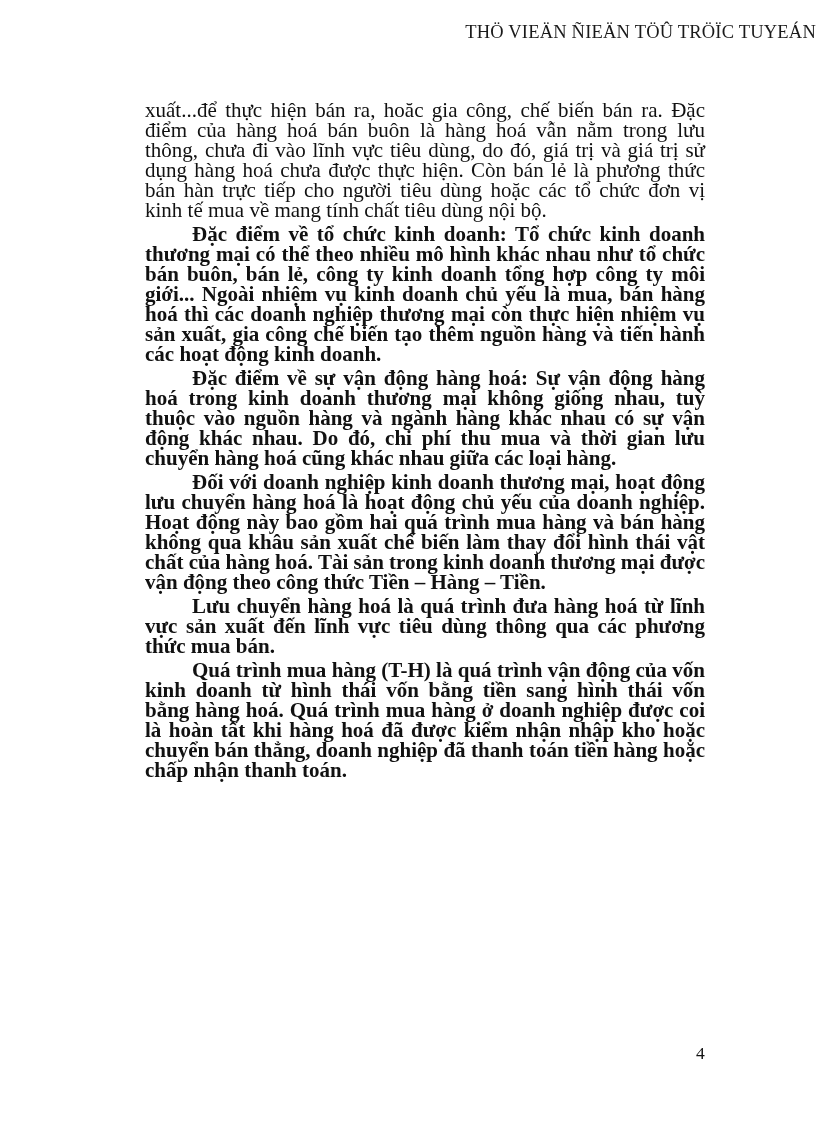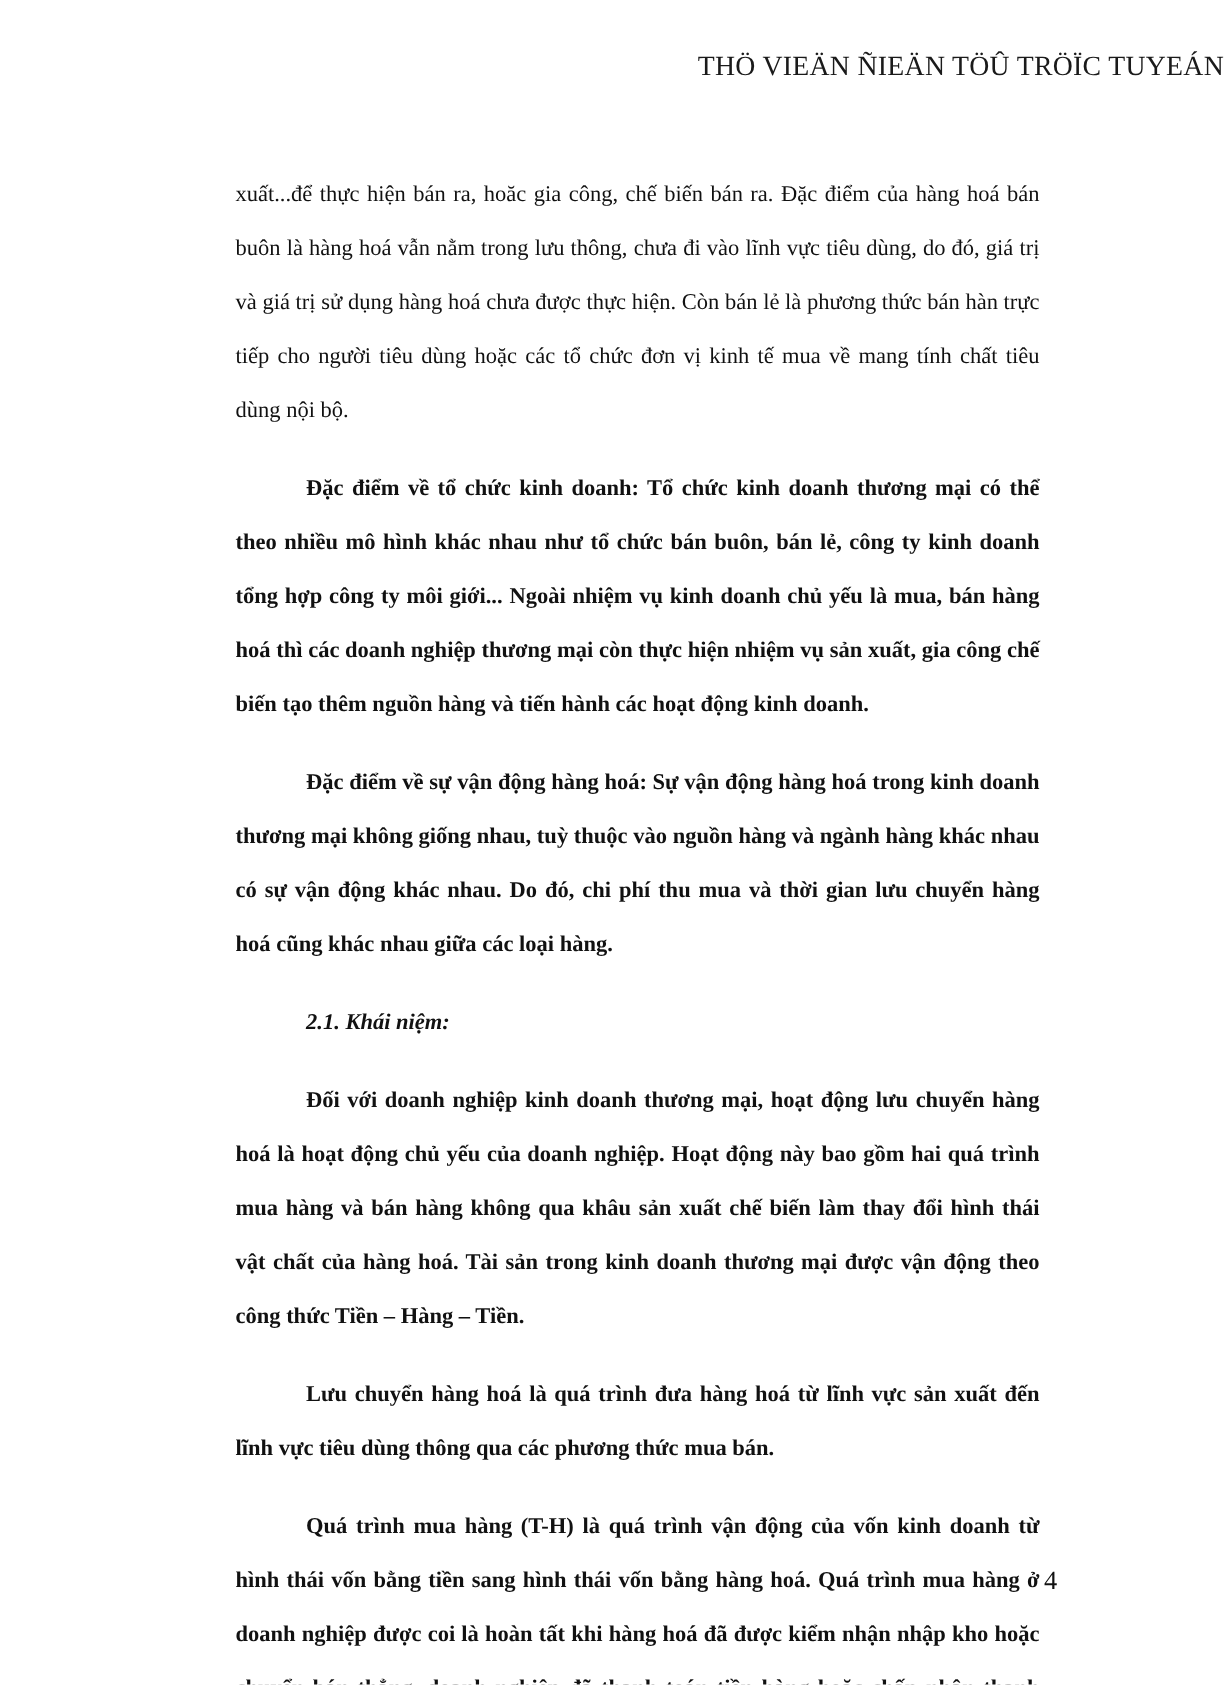--- a/index.html
+++ b/index.html
@@ -1,34 +1,33 @@
 <!DOCTYPE html>
 <html><head>
 <meta charset="utf-8">
 <style>
   html, body { margin: 0; padding: 0; background: #ffffff; }
   body { width: 816px; height: 1123px; position: relative; overflow: hidden;
          font-family: "Liberation Serif", "DejaVu Serif", serif; color: #111; }
-  .header { position: absolute; top: 35px; right: 0; font-size: 18.5px; letter-spacing: 0.2px;
+  .header { position: absolute; top: 22px; right: 0; font-size: 18.5px; letter-spacing: 0.2px;
             white-space: nowrap; color: #1a1a1a; }
   .content { position: absolute; left: 141px; top: 96px; width: 568px; }
-  .p { font-size: 15px; line-height: 36px; text-align: justify; margin: 16px; }
+  .p { font-size: 21px; line-height: 20px; text-align: justify; margin: 4px; }
   .indent { text-indent: 47px; font-weight: bold; }
   .bold { font-weight: bold; }
   .italic-bold { font-weight: bold; font-style: italic; }
   .page-number { position: absolute; left: 696px; top: 1043px; font-size: 17.6px; }
 </style>
 </head>
 <body>
 
 <div class="header">THÖ VIEÄN ÑIEÄN TÖÛ TRÖÏC TUYEÁN</div>
 
 <div class="content">
   <p class="p">xuất...để thực hiện bán ra, hoăc gia công, chế biến bán ra. Đặc điểm của hàng hoá bán buôn là hàng hoá vẫn nằm trong lưu thông, chưa đi vào lĩnh vực tiêu dùng, do đó, giá trị và giá trị sử dụng hàng hoá chưa được thực hiện. Còn bán lẻ là phương thức bán hàn trực tiếp cho người tiêu dùng hoặc các tổ chức đơn vị kinh tế mua về mang tính chất tiêu dùng nội bộ.</p>
   <p class="p indent">Đặc điểm về tổ chức kinh doanh: Tổ chức kinh doanh thương mại có thể theo nhiều mô hình khác nhau như tổ chức bán buôn, bán lẻ, công ty kinh doanh tổng hợp công ty môi giới... Ngoài nhiệm vụ kinh doanh chủ yếu là mua, bán hàng hoá thì các doanh nghiệp thương mại còn thực hiện nhiệm vụ sản xuất, gia công chế biến tạo thêm nguồn hàng và tiến hành các hoạt động kinh doanh.</p>
   <p class="p indent">Đặc điểm về sự vận động hàng hoá: Sự vận động hàng hoá trong kinh doanh thương mại không giống nhau, tuỳ thuộc vào nguồn hàng và ngành hàng khác nhau có sự vận động khác nhau. Do đó, chi phí thu mua và thời gian lưu chuyển hàng hoá cũng khác nhau giữa các loại hàng.</p>
-  <p class="p indent italic-bold">2.1. Khái niệm:</p>
   <p class="p indent">Đối với doanh nghiệp kinh doanh thương mại, hoạt động lưu chuyển hàng hoá là hoạt động chủ yếu của doanh nghiệp. Hoạt động này bao gồm hai quá trình mua hàng và bán hàng không qua khâu sản xuất chế biến làm thay đổi hình thái vật chất của hàng hoá. Tài sản trong kinh doanh thương mại được vận động theo công thức Tiền – Hàng – Tiền.</p>
   <p class="p indent">Lưu chuyển hàng hoá là quá trình đưa hàng hoá từ lĩnh vực sản xuất đến lĩnh vực tiêu dùng thông qua các phương thức mua bán.</p>
   <p class="p indent">Quá trình mua hàng (T-H) là quá trình vận động của vốn kinh doanh từ hình thái vốn bằng tiền sang hình thái vốn bằng hàng hoá. Quá trình mua hàng ở doanh nghiệp được coi là hoàn tất khi hàng hoá đã được kiểm nhận nhập kho hoặc chuyển bán thẳng, doanh nghiệp đã thanh toán tiền hàng hoặc chấp nhận thanh toán.</p>
 </div>
 
 <div class="page-number">4</div>
 
 </body></html>

